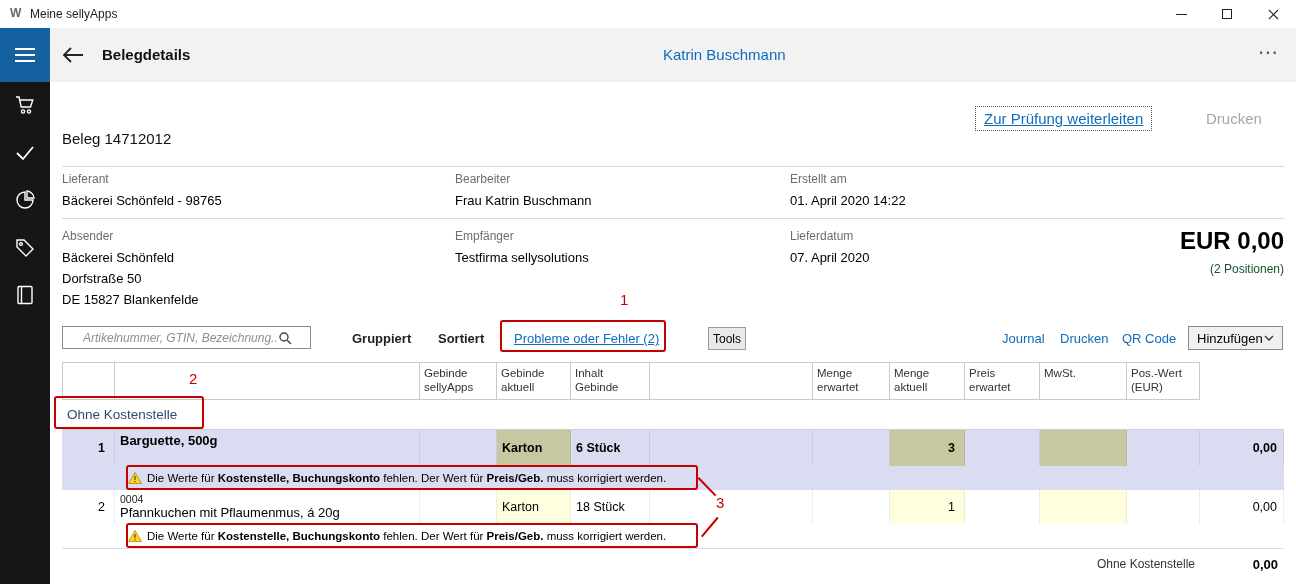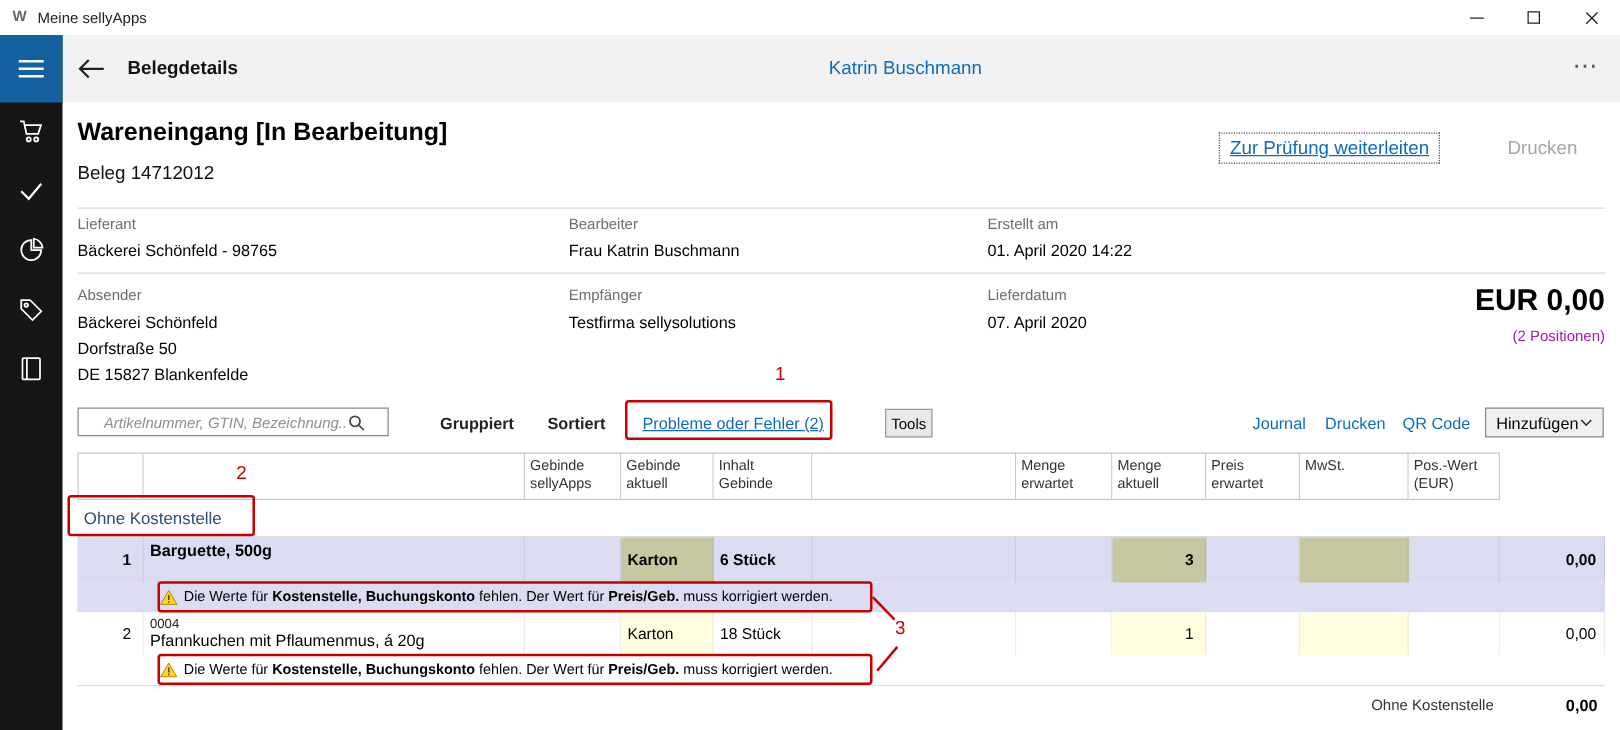--- a/index.html
+++ b/index.html
@@ -32,21 +32,21 @@
   
   .doc-title{position:absolute;left:62px;top:95px;font-size:20px;font-weight:bold;color:#000;}
   .doc-number{position:absolute;left:62px;top:130px;font-size:15px;color:#111;}
   .forward-link{position:absolute;left:975px;top:106px;padding:3px 8px;border:1px dotted #555;font-size:15px;color:var(--blue);text-decoration:underline;cursor:pointer;}
   .reject-link{position:absolute;left:1206px;top:110px;font-size:15px;color:#a6a6a6;cursor:pointer;}
   .hline{position:absolute;left:62px;width:1222px;height:1px;background:#d9d9d9;}
 
   .f-label{position:absolute;font-size:12px;color:#6d6d6d;}
   .f-value{position:absolute;font-size:13px;color:#000;}
   .total-amount{position:absolute;right:12px;top:227px;font-size:24px;font-weight:bold;text-align:right;}
-  .total-pos{position:absolute;right:12px;top:262px;font-size:12px;color:#a21caf;text-align:right;}
+  .total-pos{position:absolute;right:12px;top:262px;font-size:12px;color:#14532d;text-align:right;}
 
   
   .searchbox{position:absolute;left:62px;top:326px;width:249px;height:23px;box-sizing:border-box;border:1px solid #8a8a8a;background:#fff;display:flex;align-items:center;padding:0 18px;}
   .searchbox input{flex:1;border:none;outline:none;font-size:12px;font-family:inherit;background:transparent;}
   .searchbox input::placeholder{font-style:italic;color:#8f8f8f;}
   .tb-text{position:absolute;top:331px;font-size:13px;color:#222;cursor:pointer;font-weight:bold;}
   .tb-link{position:absolute;top:331px;font-size:13px;color:var(--blue);cursor:pointer;}
   .problems-link{position:absolute;left:514px;top:331px;font-size:13px;color:var(--blue);text-decoration:underline;cursor:pointer;}
   .tools-btn{position:absolute;left:692px;top:327px;width:38px;height:23px;box-sizing:border-box;border:1px solid #9a9a9a;background:#e9e9e9;font-size:12px;display:flex;align-items:center;justify-content:center;cursor:pointer;margin-left:16px;}
   .add-btn{position:absolute;left:1188px;top:326px;width:95px;height:24px;box-sizing:border-box;border:1px solid #8a8a8a;background:#f0f0f0;font-size:13px;display:flex;align-items:center;justify-content:space-between;padding:0 8px;cursor:pointer;}
@@ -149,21 +149,20 @@
         </svg>
     </div>
     <div class="side-icon" style="top:256px;">
       <svg width="22" height="22" viewBox="0 0 22 22" fill="none" stroke="#fff" stroke-width="1.4">
           <rect x="4" y="2.5" width="14" height="17" rx="1"></rect>
           <path d="M7.5 2.5v17"></path>
         </svg>
     </div>
   </div>
 
-  <div class="doc-title">Wareneingang [In Bearbeitung]</div>
   <div class="doc-number">Beleg 14712012</div>
   <div class="forward-link">Zur Prüfung weiterleiten</div>
   <div class="reject-link">Drucken</div>
 
   <div class="hline" style="top:166px;"></div>
   <div class="hline" style="top:218px;"></div>
 
   <div class="f-label" style="left:62px;top:172px;">Lieferant</div>
   <div class="f-value" style="left:62px;top:193px;">Bäckerei Schönfeld - 98765</div>
   <div class="f-label" style="left:455px;top:172px;">Bearbeiter</div>

